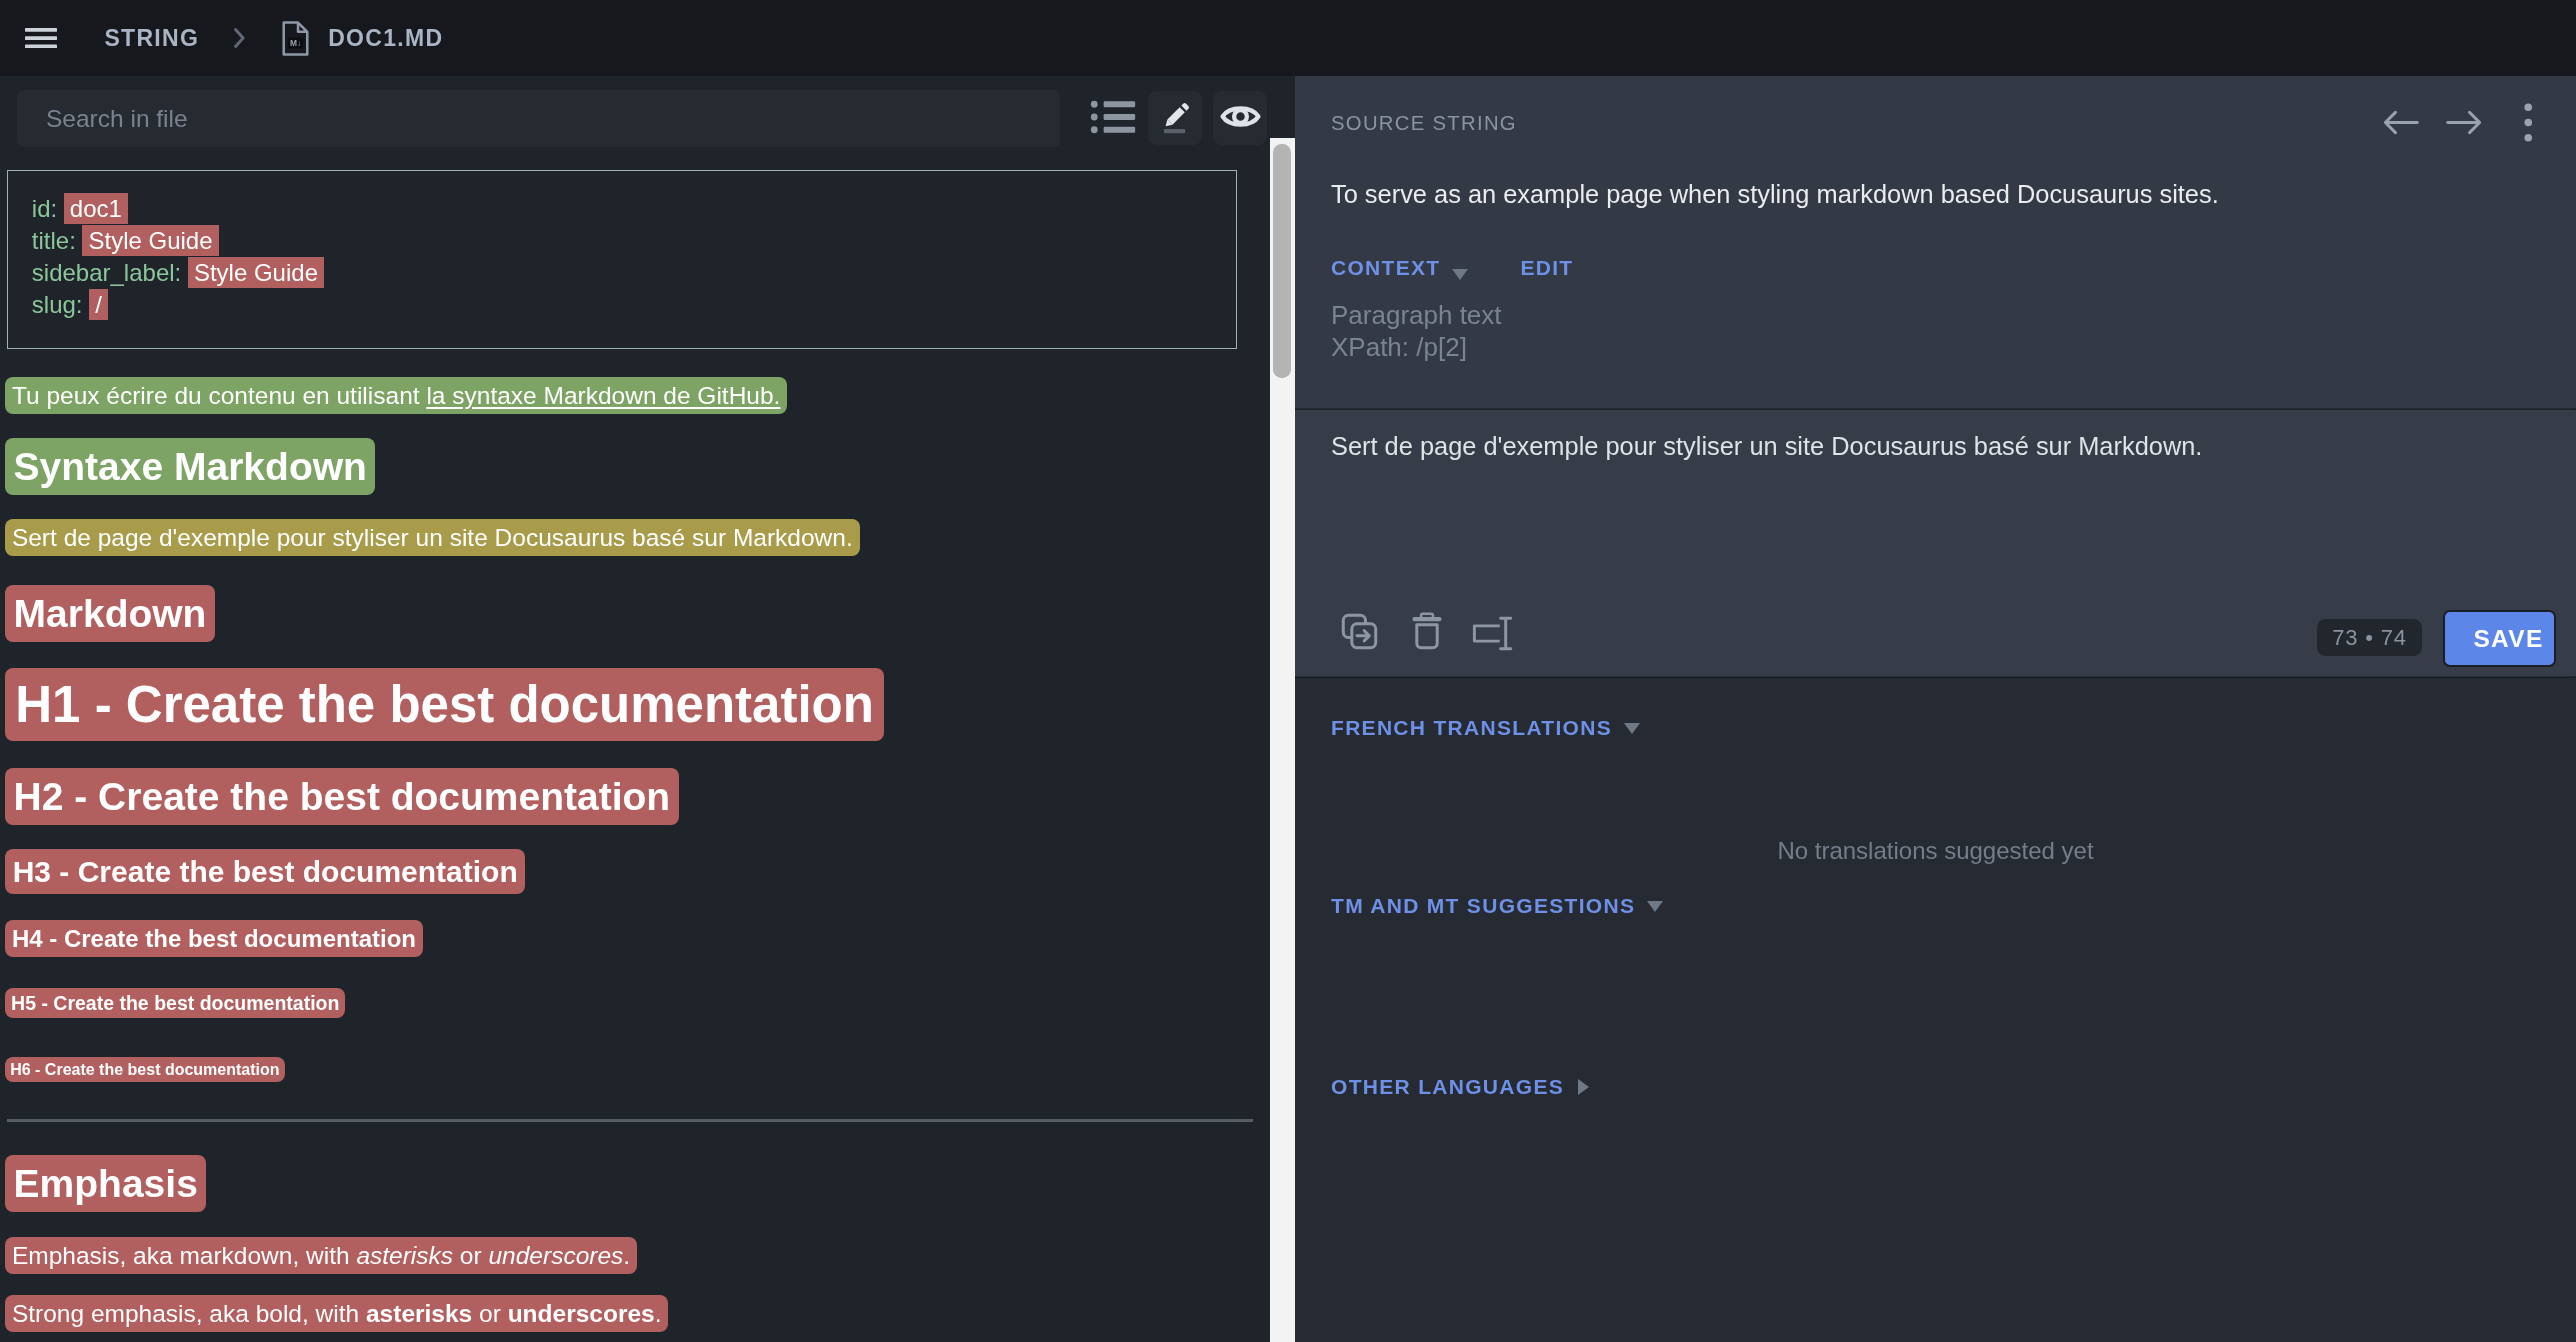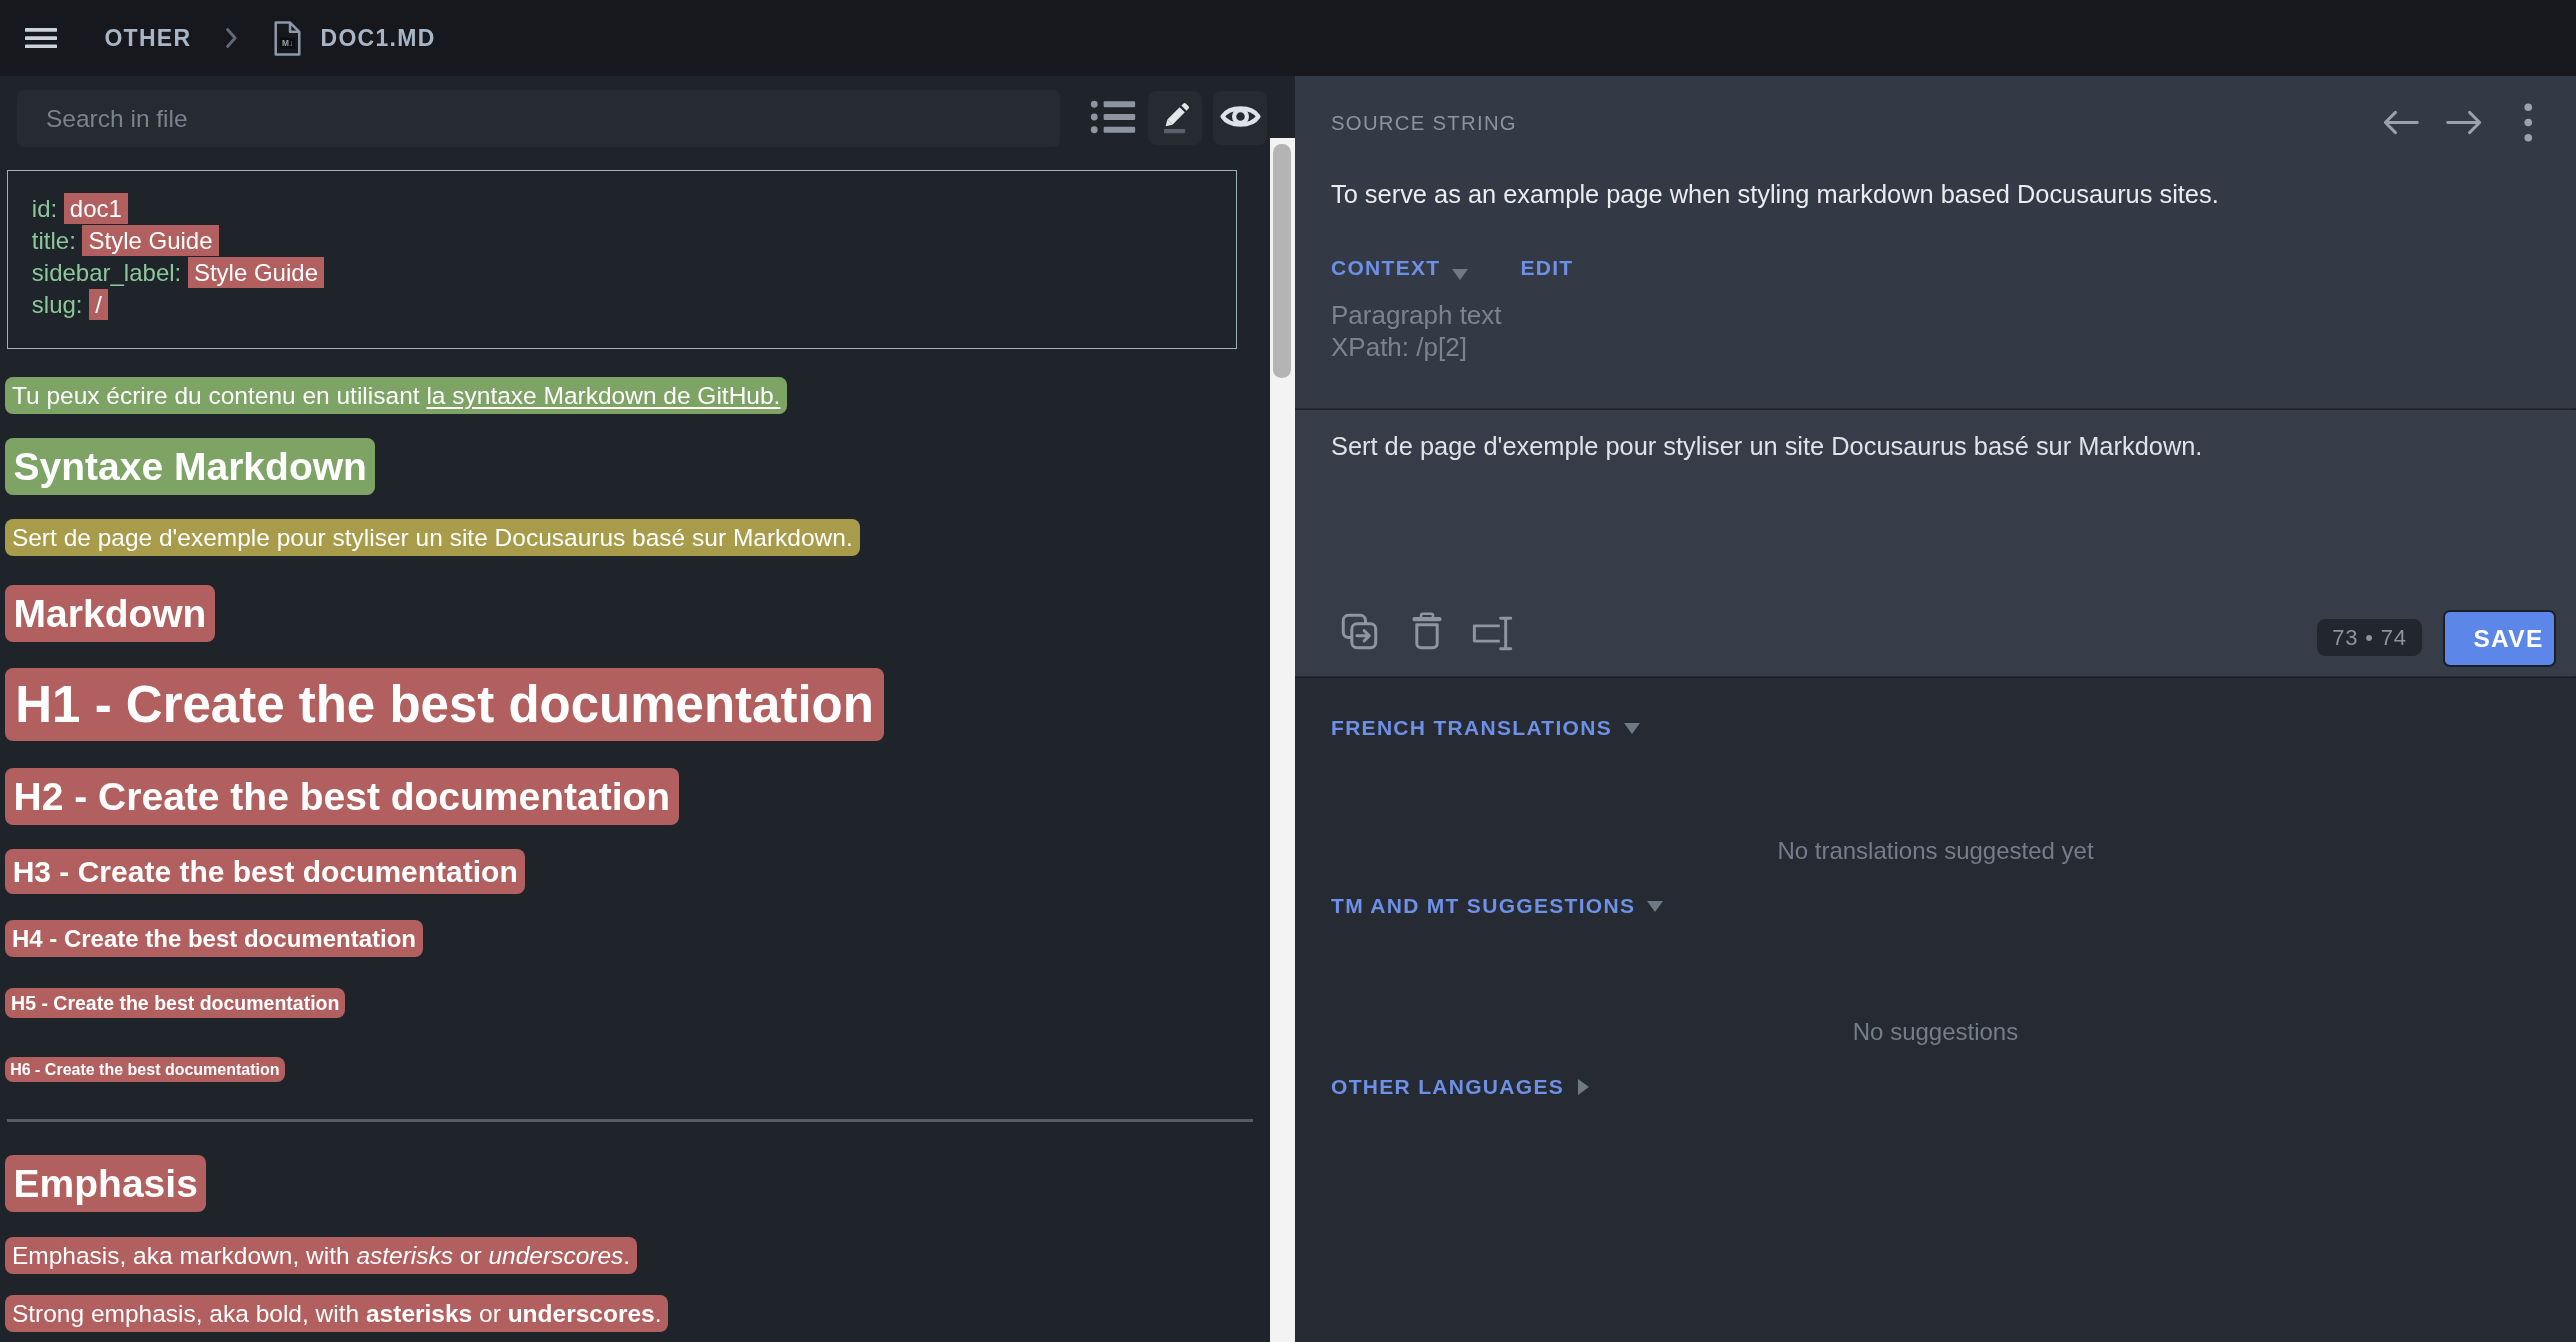--- a/index.html
+++ b/index.html
@@ -109,21 +109,21 @@
   <header class="topbar">
     <div class="hamburger">
       <svg viewBox="0 0 38 24" width="32" height="20.3">
           <g fill="#ccd2d9">
             <rect x="0" y="0" width="38" height="4.5" rx="1"></rect>
             <rect x="0" y="9.75" width="38" height="4.5" rx="1"></rect>
             <rect x="0" y="19.5" width="38" height="4.5" rx="1"></rect>
           </g>
         </svg>
     </div>
-    <div class="crumb project">OTHER</div>
+    <div class="crumb project">STRING</div>
     <div class="crumb-sep">
       <svg viewBox="0 0 16 26" width="13.5" height="22">
           <path d="M3 3 L12 13 L3 23" stroke="#5f6876" stroke-width="3.5" fill="none" stroke-linecap="round" stroke-linejoin="round"></path>
         </svg>
     </div>
     <div class="fileicon">
       <svg viewBox="0 0 34 44" width="29" height="37">
           <path d="M3 3 H20 L31 14 V41 H3 Z" stroke="#8d99a8" stroke-width="3" fill="none" stroke-linejoin="round"></path>
           <path d="M20 3 V14 H31" stroke="#8d99a8" stroke-width="3" fill="none" stroke-linejoin="round"></path>
           <rect x="8" y="21" width="18" height="13" fill="#0c0e11"></rect>
@@ -293,21 +293,20 @@
       <div class="sec-head head-french">
         <span class="bluelink">FRENCH TRANSLATIONS</span>
         <span class="tri down"></span>
       </div>
       <div class="empty-state empty-1">No translations suggested yet</div>
 
       <div class="sec-head head-tm">
         <span class="bluelink">TM AND MT SUGGESTIONS</span>
         <span class="tri down"></span>
       </div>
-      <div class="empty-state empty-2">No suggestions</div>
 
       <div class="sec-head head-other">
         <span class="bluelink">OTHER LANGUAGES</span>
         <span class="tri rightp"></span>
       </div>
     </section>
   </aside>
 
 </div>
 

